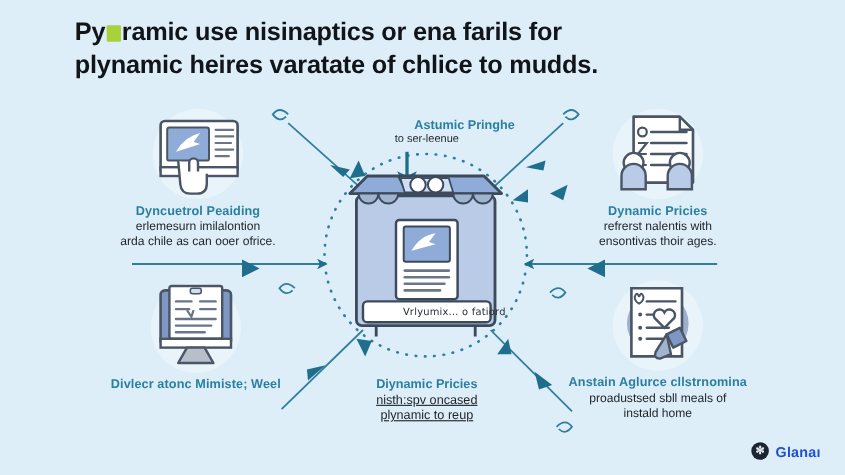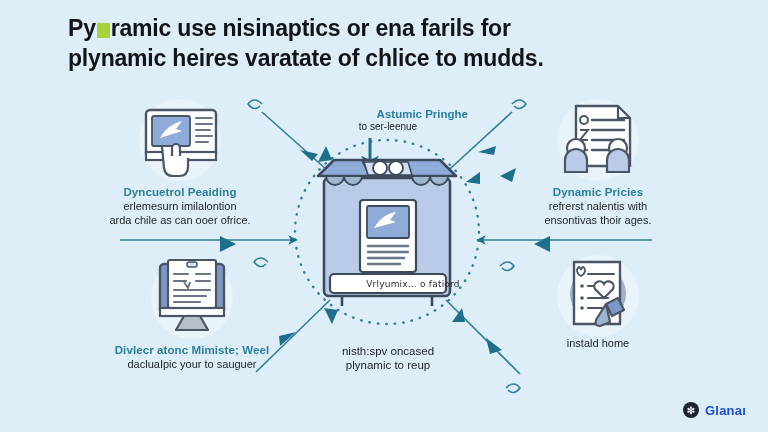--- a/index.html
+++ b/index.html
@@ -40,36 +40,36 @@
   .node h3{
     margin:6px 0 1px;font-size:11.5px;font-weight:bold;color:#2a7fa0;
     letter-spacing:.1px;
   }
   .node p{
     margin:0;font-size:11px;line-height:1.28;color:#1d2226;
   }
 
   .n-tl{left:82px;top:100px;width:196px;}
   .n-tr{left:500px;top:100px;width:196px;}
-  .n-bl{left:92px;top:258px;width:200px;}
+  .n-bl{left:78px;top:258px;width:200px;}
   .n-br{left:496px;top:256px;width:204px;}
 
   
   .cap-top{
     position:absolute;left:308px;top:108px;width:160px;text-align:center;
   }
   .cap-top h3{margin:0 0 1px;font-size:11.5px;font-weight:bold;color:#2a7fa0;text-align:right;}
   .cap-top p{margin:0;font-size:10px;color:#1d2226;}
 
   
   .cap-bot{
     position:absolute;left:300px;top:344px;width:176px;text-align:center;
   }
   .cap-bot h3{margin:0 0 1px;font-size:11.5px;font-weight:bold;color:#2a7fa0;}
-  .cap-bot p{margin:0;font-size:11.5px;line-height:1.25;color:#1d2226;}
+  .cap-bot p{margin:0;font-size:11.5px;line-height:1.25;color:#1d2226;text-decoration:underline;}
 
   
   .hub{position:absolute;left:312px;top:148px;width:150px;height:160px;}
   .hub svg{display:block;}
   .hub-sign{
     position:absolute;left:18px;top:126px;width:116px;height:19px;
     display:flex;align-items:center;justify-content:center;
     font-size:9px;color:#2a2f36;letter-spacing:.2px;
     font-family:"DejaVu Sans", sans-serif;
     margin-left:25px;
@@ -172,20 +172,21 @@
     </svg>
     <div class="hub-sign">Vrlyumix…  o fatiord</div>
   </div>
 
   <div class="cap-top">
     <h3>Astumic Pringhe</h3>
     <p>to ser-leenue</p>
   </div>
 
   <div class="cap-bot">
+    <h3>Diynamic Pricies</h3>
     <p>nisth:spv oncased</p>
     <p>plynamic to reup</p>
   </div>
 
   <div class="node n-tr">
     <div class="art">
       <span class="disc"></span>
       <svg width="104" height="80" viewBox="0 0 104 80">
         <path d="M30 6 H72 L84 18 V66 H30 Z" fill="#ffffff" stroke="#4a5565" stroke-width="2.4" stroke-linejoin="round"></path>
         <path d="M72 6 V18 H84" fill="none" stroke="#4a5565" stroke-width="2.2"></path>
@@ -250,21 +251,20 @@
           <path d="M34 32 H70"></path>
             <path d="M34 38 H66"></path>
             <path d="M34 44 H60"></path>
         </g>
         <path d="M44 24 l4 6 l2 -6" fill="none" stroke="#6a7687" stroke-width="2"></path>
         <rect x="20" y="50" width="64" height="8" fill="#ffffff" stroke="#4a5565" stroke-width="2.2"></rect>
         <path d="M44 58 l-8 14 h32 l-8 -14 z" fill="#b7bfca" stroke="#4a5565" stroke-width="2.2" stroke-linejoin="round"></path>
       </svg>
     </div>
     <h3>Divlecr atonc Mimiste; Weel</h3>
-    <p>dacluaIpic your to sauguer</p>
   </div>
 
   <div class="node n-br">
     <div class="art">
       <span class="disc"></span>
       <svg width="104" height="80" viewBox="0 0 104 80">
         <circle cx="52" cy="38" r="28" fill="#9fb0cc"></circle>
         <path d="M28 6 H74 V68 H28 Z" fill="#ffffff" stroke="#4a5565" stroke-width="2.4"></path>
         <g stroke="#4a5565" stroke-width="2.2" stroke-linecap="round">
           <path d="M42 18 H68"></path>
@@ -276,20 +276,22 @@
           <circle cx="36" cy="30" r="1.8"></circle>
             <circle cx="36" cy="42" r="1.8"></circle>
             <circle cx="36" cy="52" r="1.8"></circle>
         </g>
         <path d="M35 14 q2 -6 4 0 q0 4 -4 6 q-4 -2 -4 -6 q2 -6 4 0" fill="none" stroke="#4a5565" stroke-width="1.8"></path>
         <path d="M58 28 a5 5 0 0 1 9 5 l-9 9 l-9 -9 a5 5 0 0 1 9 -5 z" fill="#ffffff" stroke="#4a5565" stroke-width="2.2"></path>
         <path d="M60 48 l12 -6 l6 12 l-12 6 z" fill="#7f97c4" stroke="#4a5565" stroke-width="2.2" stroke-linejoin="round"></path>
         <path d="M60 48 l-10 16 q-2 6 4 6 l10 -4 z" fill="#9fb4cf" stroke="#4a5565" stroke-width="2.2" stroke-linejoin="round"></path>
       </svg>
     </div>
+    <h3>Anstain Aglurce cllstrnomina</h3>
+    <p>proadustsed sbll meals of</p>
     <p>instald home</p>
   </div>
 
   <div class="brand">
     <span class="mark">✻</span>
     <span class="name">Glanaı</span>
   </div>
 
 </div>
 

